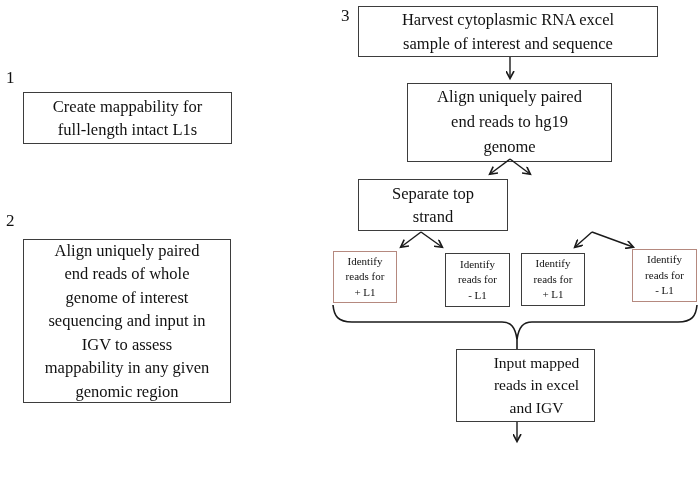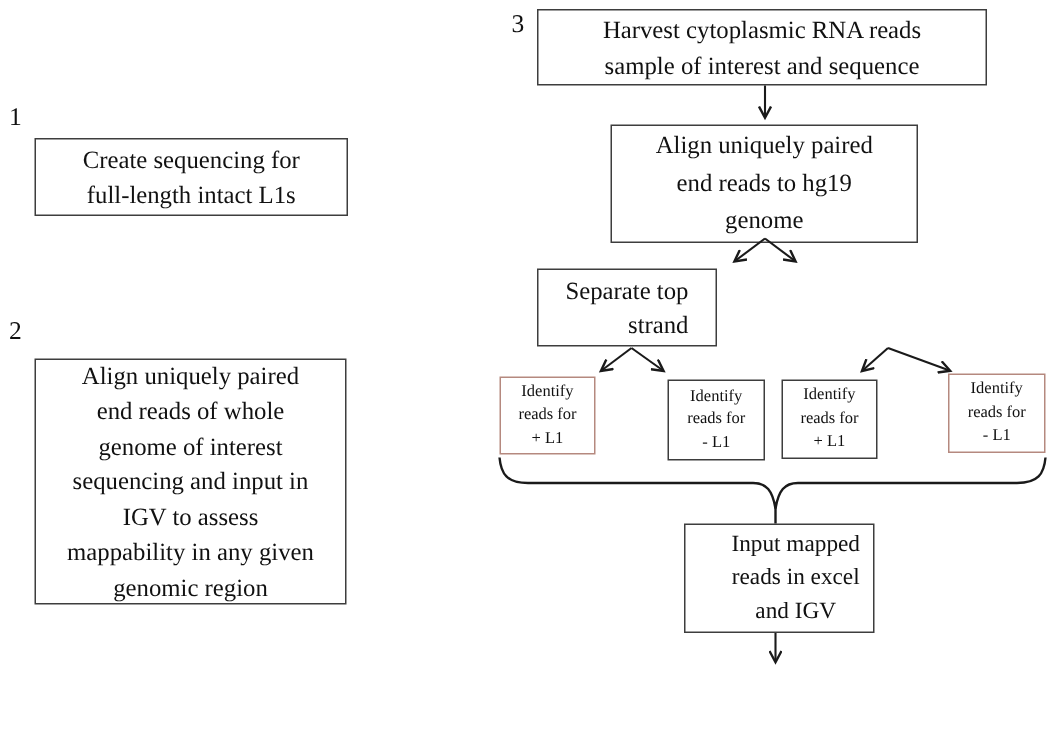--- a/index.html
+++ b/index.html
@@ -63,56 +63,56 @@
       <path d="M517,337 L517,349" stroke-width="1.6"></path>
 
       <path d="M517,422 L517,441" marker-end="url(#arrow)"></path>
     </g>
   </svg>
 
   <div class="step-num" style="left:6px;top:68px;">1</div>
   <div class="step-num" style="left:6px;top:211px;">2</div>
   <div class="step-num" style="left:341px;top:6px;">3</div>
 
-  <div class="node f16" style="left:23px;top:92px;width:209px;height:52px;">Create sequencing for
+  <div class="node f16" style="left:23px;top:92px;width:209px;height:52px;">Create mappability for
 full-length intact L1s</div>
 
   <div class="node f16" style="left:23px;top:239px;width:208px;height:164px;line-height:1.42;">Align uniquely paired
 end reads of whole
 genome of interest
 sequencing and input in
 IGV to assess
 mappability in any given
 genomic region</div>
 
-  <div class="node f16" style="left:358px;top:6px;width:300px;height:51px;">Harvest cytoplasmic RNA reads
+  <div class="node f16" style="left:358px;top:6px;width:300px;height:51px;">Harvest cytoplasmic RNA excel
 sample of interest and sequence</div>
 
   <div class="node f16" style="left:407px;top:83px;width:205px;height:79px;line-height:1.5;">Align uniquely paired
 end reads to hg19
 genome</div>
 
-  <div class="node f16" style="left:358px;top:179px;width:120px;height:52px;text-align:right;">Separate top
+  <div class="node f16" style="left:358px;top:179px;width:150px;height:52px;">Separate top
 strand</div>
 
 
   <div class="node f11 accent" style="left:333px;top:251px;width:64px;height:52px;">Identify
 reads for
 + L1</div>
 
   <div class="node f11" style="left:445px;top:253px;width:65px;height:54px;">Identify
 reads for
 - L1</div>
 
   <div class="node f11" style="left:521px;top:253px;width:64px;height:53px;">Identify
 reads for
 + L1</div>
 
   <div class="node f11 accent" style="left:632px;top:249px;width:65px;height:53px;">Identify
 reads for
 - L1</div>
 
-  <div class="node f15" style="left:456px;top:349px;width:127px;height:73px;line-height:1.45;padding-left:22px;">Input mapped
+  <div class="node f15" style="left:456px;top:349px;width:139px;height:73px;line-height:1.45;padding-left:22px;">Input mapped
 reads in excel
 and IGV</div>
 
 
 </div>
 
 </body></html>

